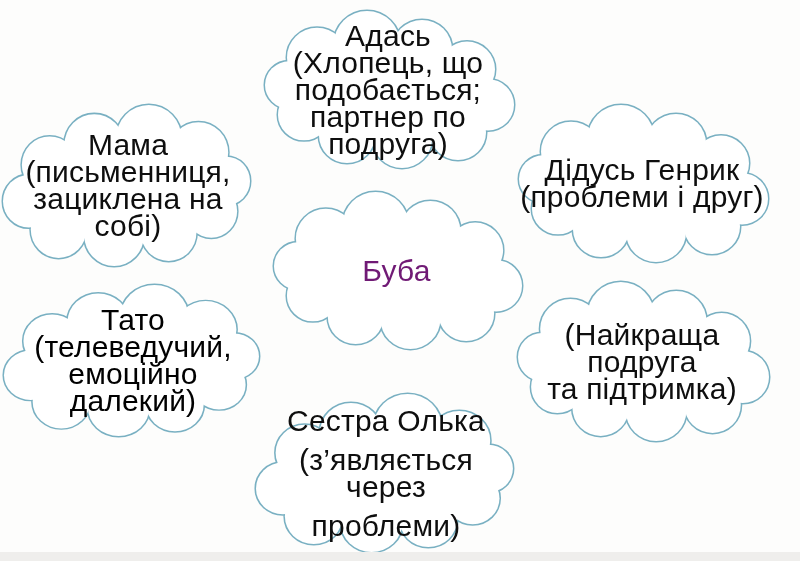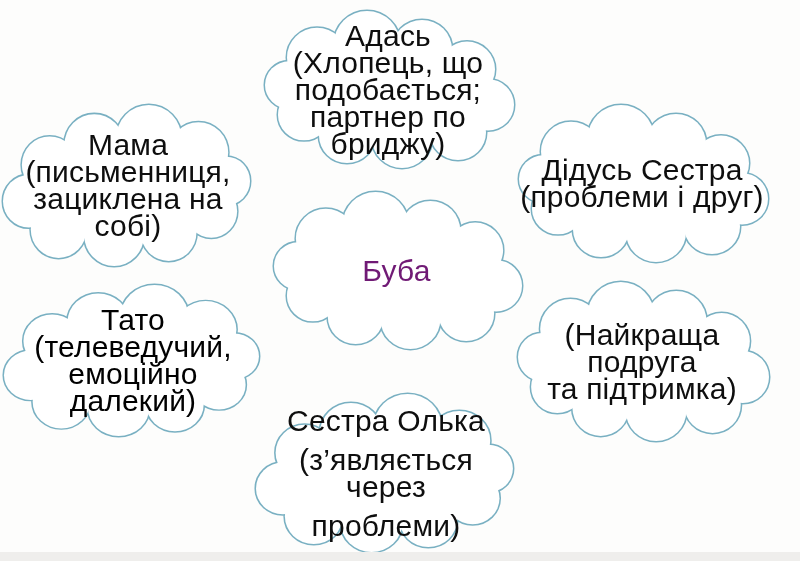--- a/index.html
+++ b/index.html
@@ -54,21 +54,21 @@
           <circle cx="85" cy="127" r="28"></circle>
           <circle cx="42" cy="106" r="26"></circle>
           <circle cx="27" cy="76" r="24"></circle>
           <ellipse cx="126" cy="82" rx="92" ry="52"></ellipse>
         </g>
       </svg>
     <div class="cloud-text" style="color: rgb(14, 14, 14);">
         <div>Адась</div>
         <div>(Хлопець, що</div>
         <div>подобається;</div>
-        <div>партнер по бриджу)</div>
+        <div>партнер по подруга)</div>
       </div>
   </div>
 
   <div class="cloud" style="left:3px;top:104px;width:250px;height:162px;">
     <svg class="cloud-svg mirror" viewBox="0 0 252 160" preserveAspectRatio="none">
         <g fill="#ffffff" stroke="#79b0c2" stroke-width="3">
           <circle cx="55" cy="48" r="30"></circle>
           <circle cx="105" cy="34" r="33"></circle>
           <circle cx="160" cy="40" r="30"></circle>
           <circle cx="205" cy="60" r="28"></circle>
@@ -122,21 +122,21 @@
           <circle cx="226" cy="96" r="26"></circle>
           <circle cx="196" cy="124" r="28"></circle>
           <circle cx="140" cy="130" r="30"></circle>
           <circle cx="85" cy="127" r="28"></circle>
           <circle cx="42" cy="106" r="26"></circle>
           <circle cx="27" cy="76" r="24"></circle>
           <ellipse cx="126" cy="82" rx="92" ry="52"></ellipse>
         </g>
       </svg>
     <div class="cloud-text" style="color: rgb(14, 14, 14);">
-        <div>Дідусь Сестра</div>
+        <div>Дідусь Генрик</div>
         <div>(проблеми і друг)</div>
       </div>
   </div>
 
   <div class="cloud" style="left:271px;top:191px;width:251px;height:158px;">
     <svg class="cloud-svg" viewBox="0 0 252 160" preserveAspectRatio="none">
         <g fill="#ffffff" stroke="#79b0c2" stroke-width="3">
           <circle cx="55" cy="48" r="30"></circle>
           <circle cx="105" cy="34" r="33"></circle>
           <circle cx="160" cy="40" r="30"></circle>

